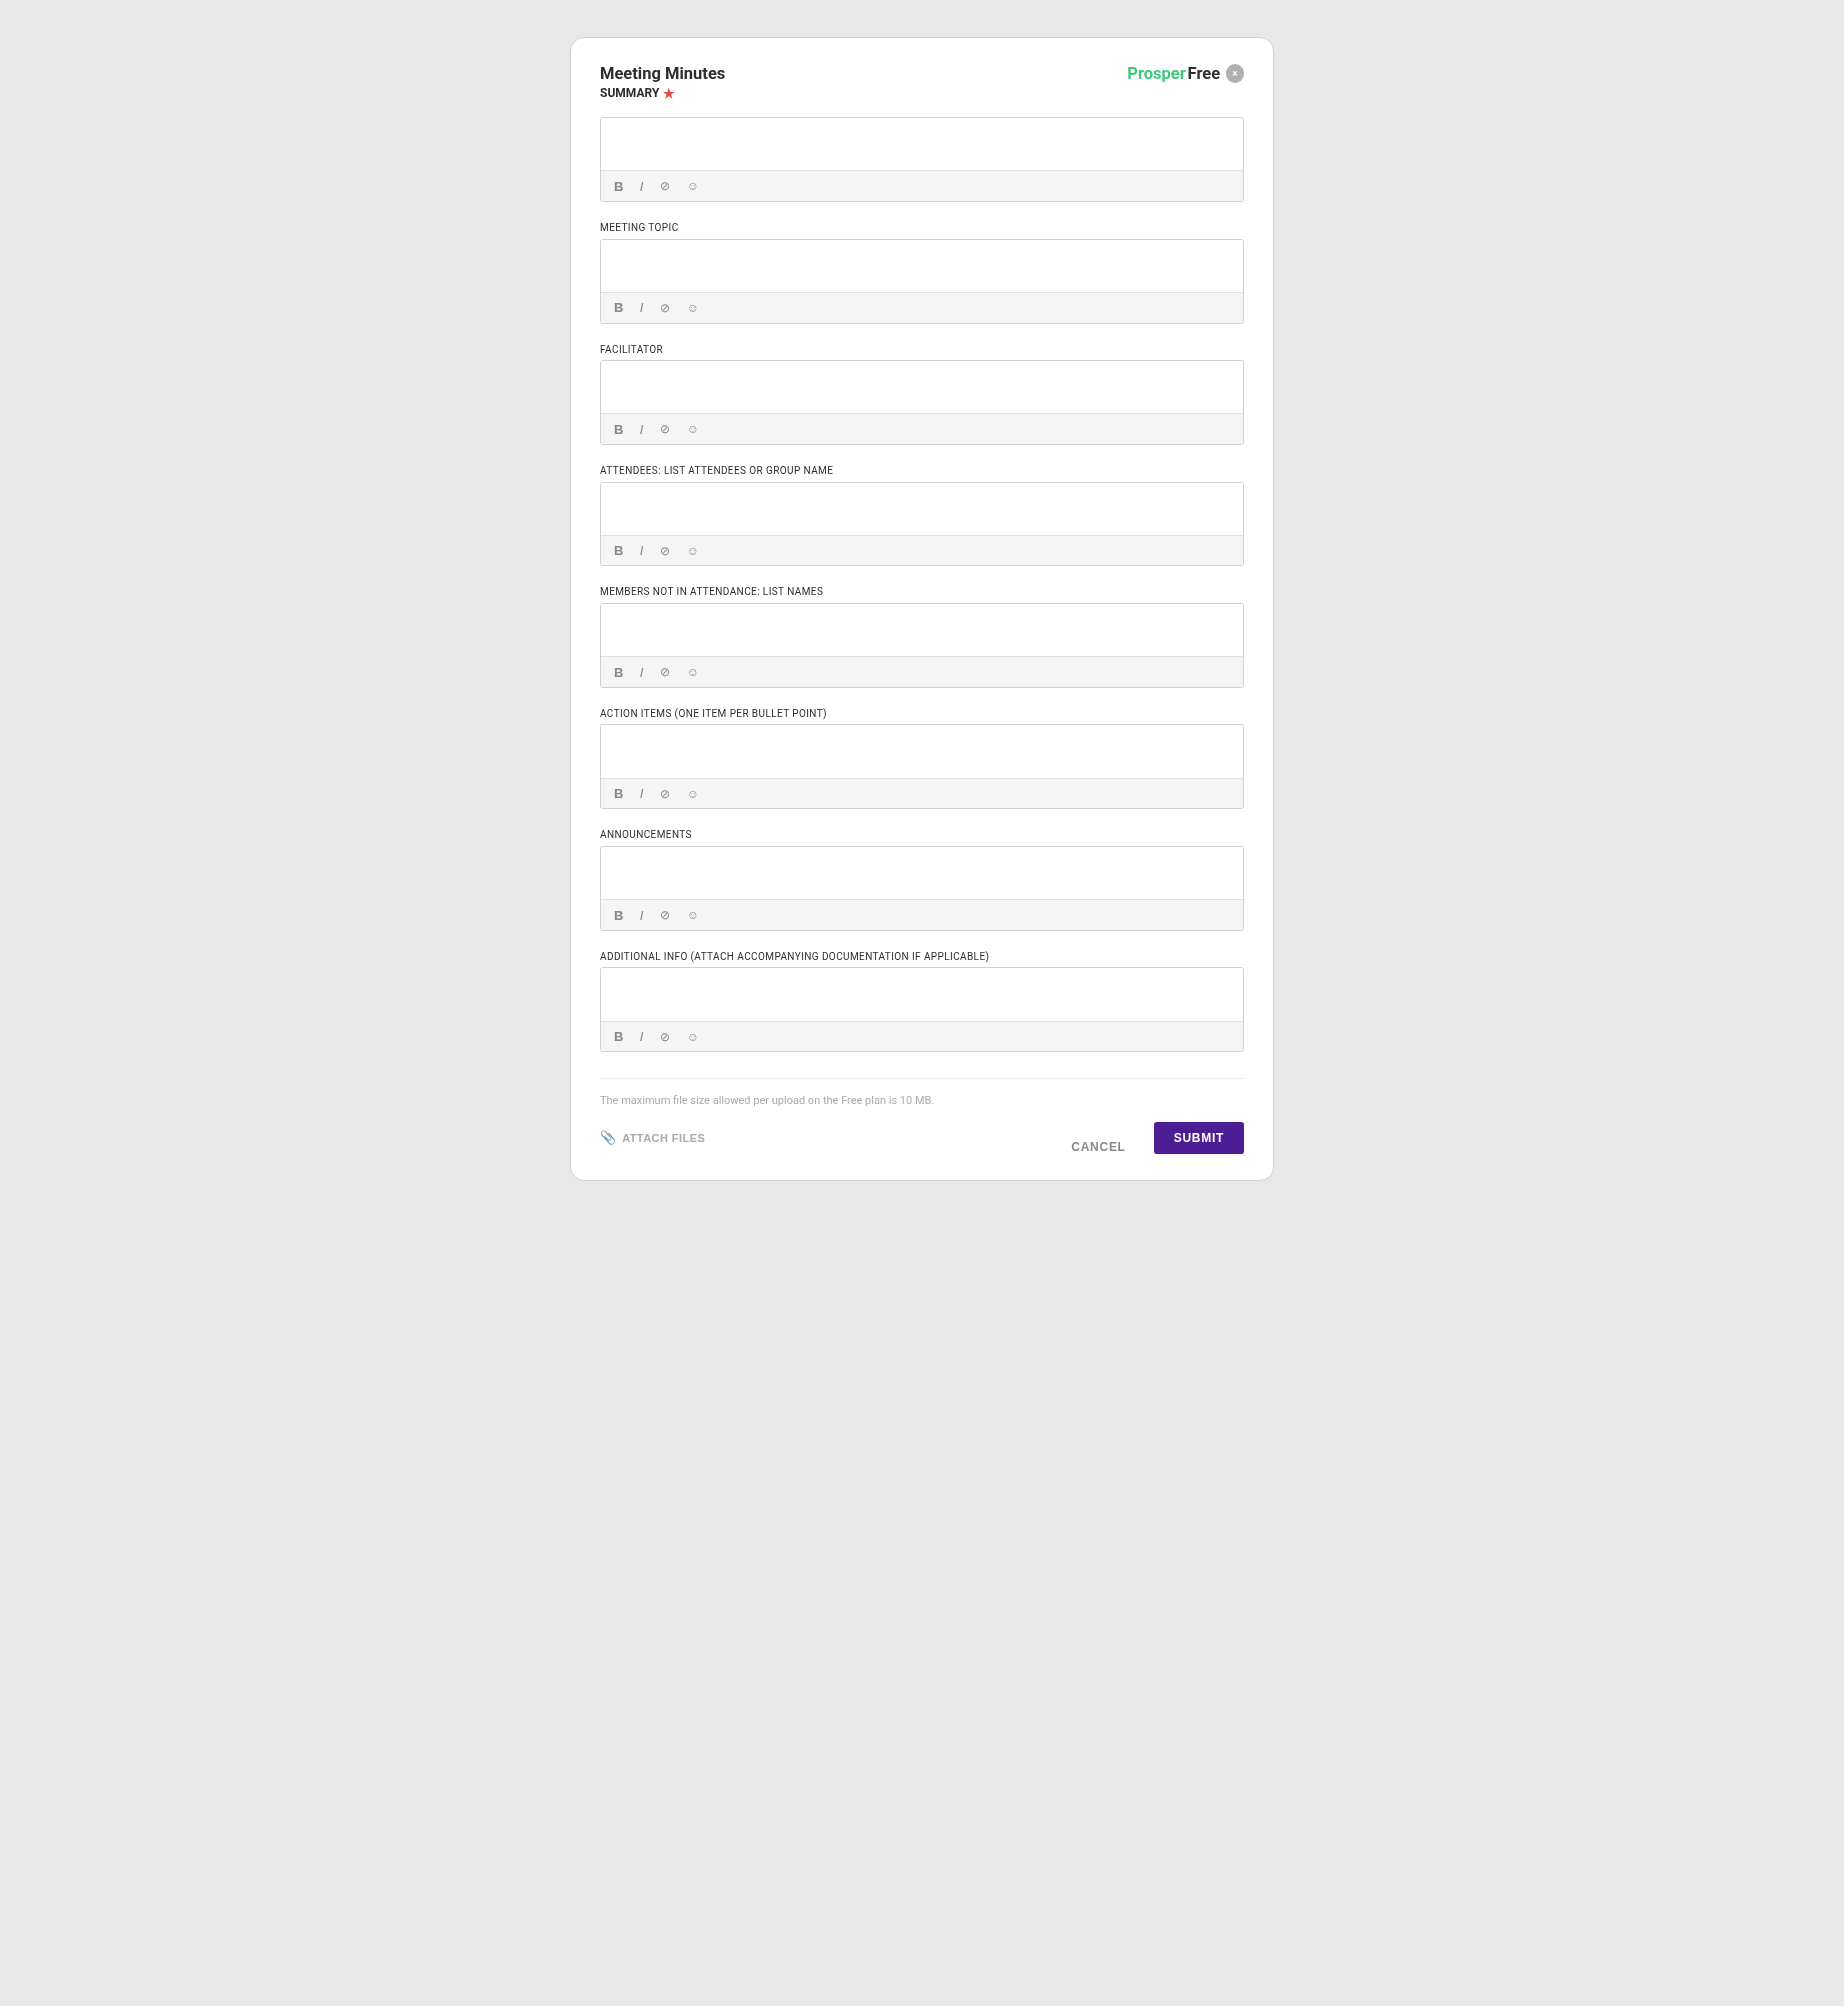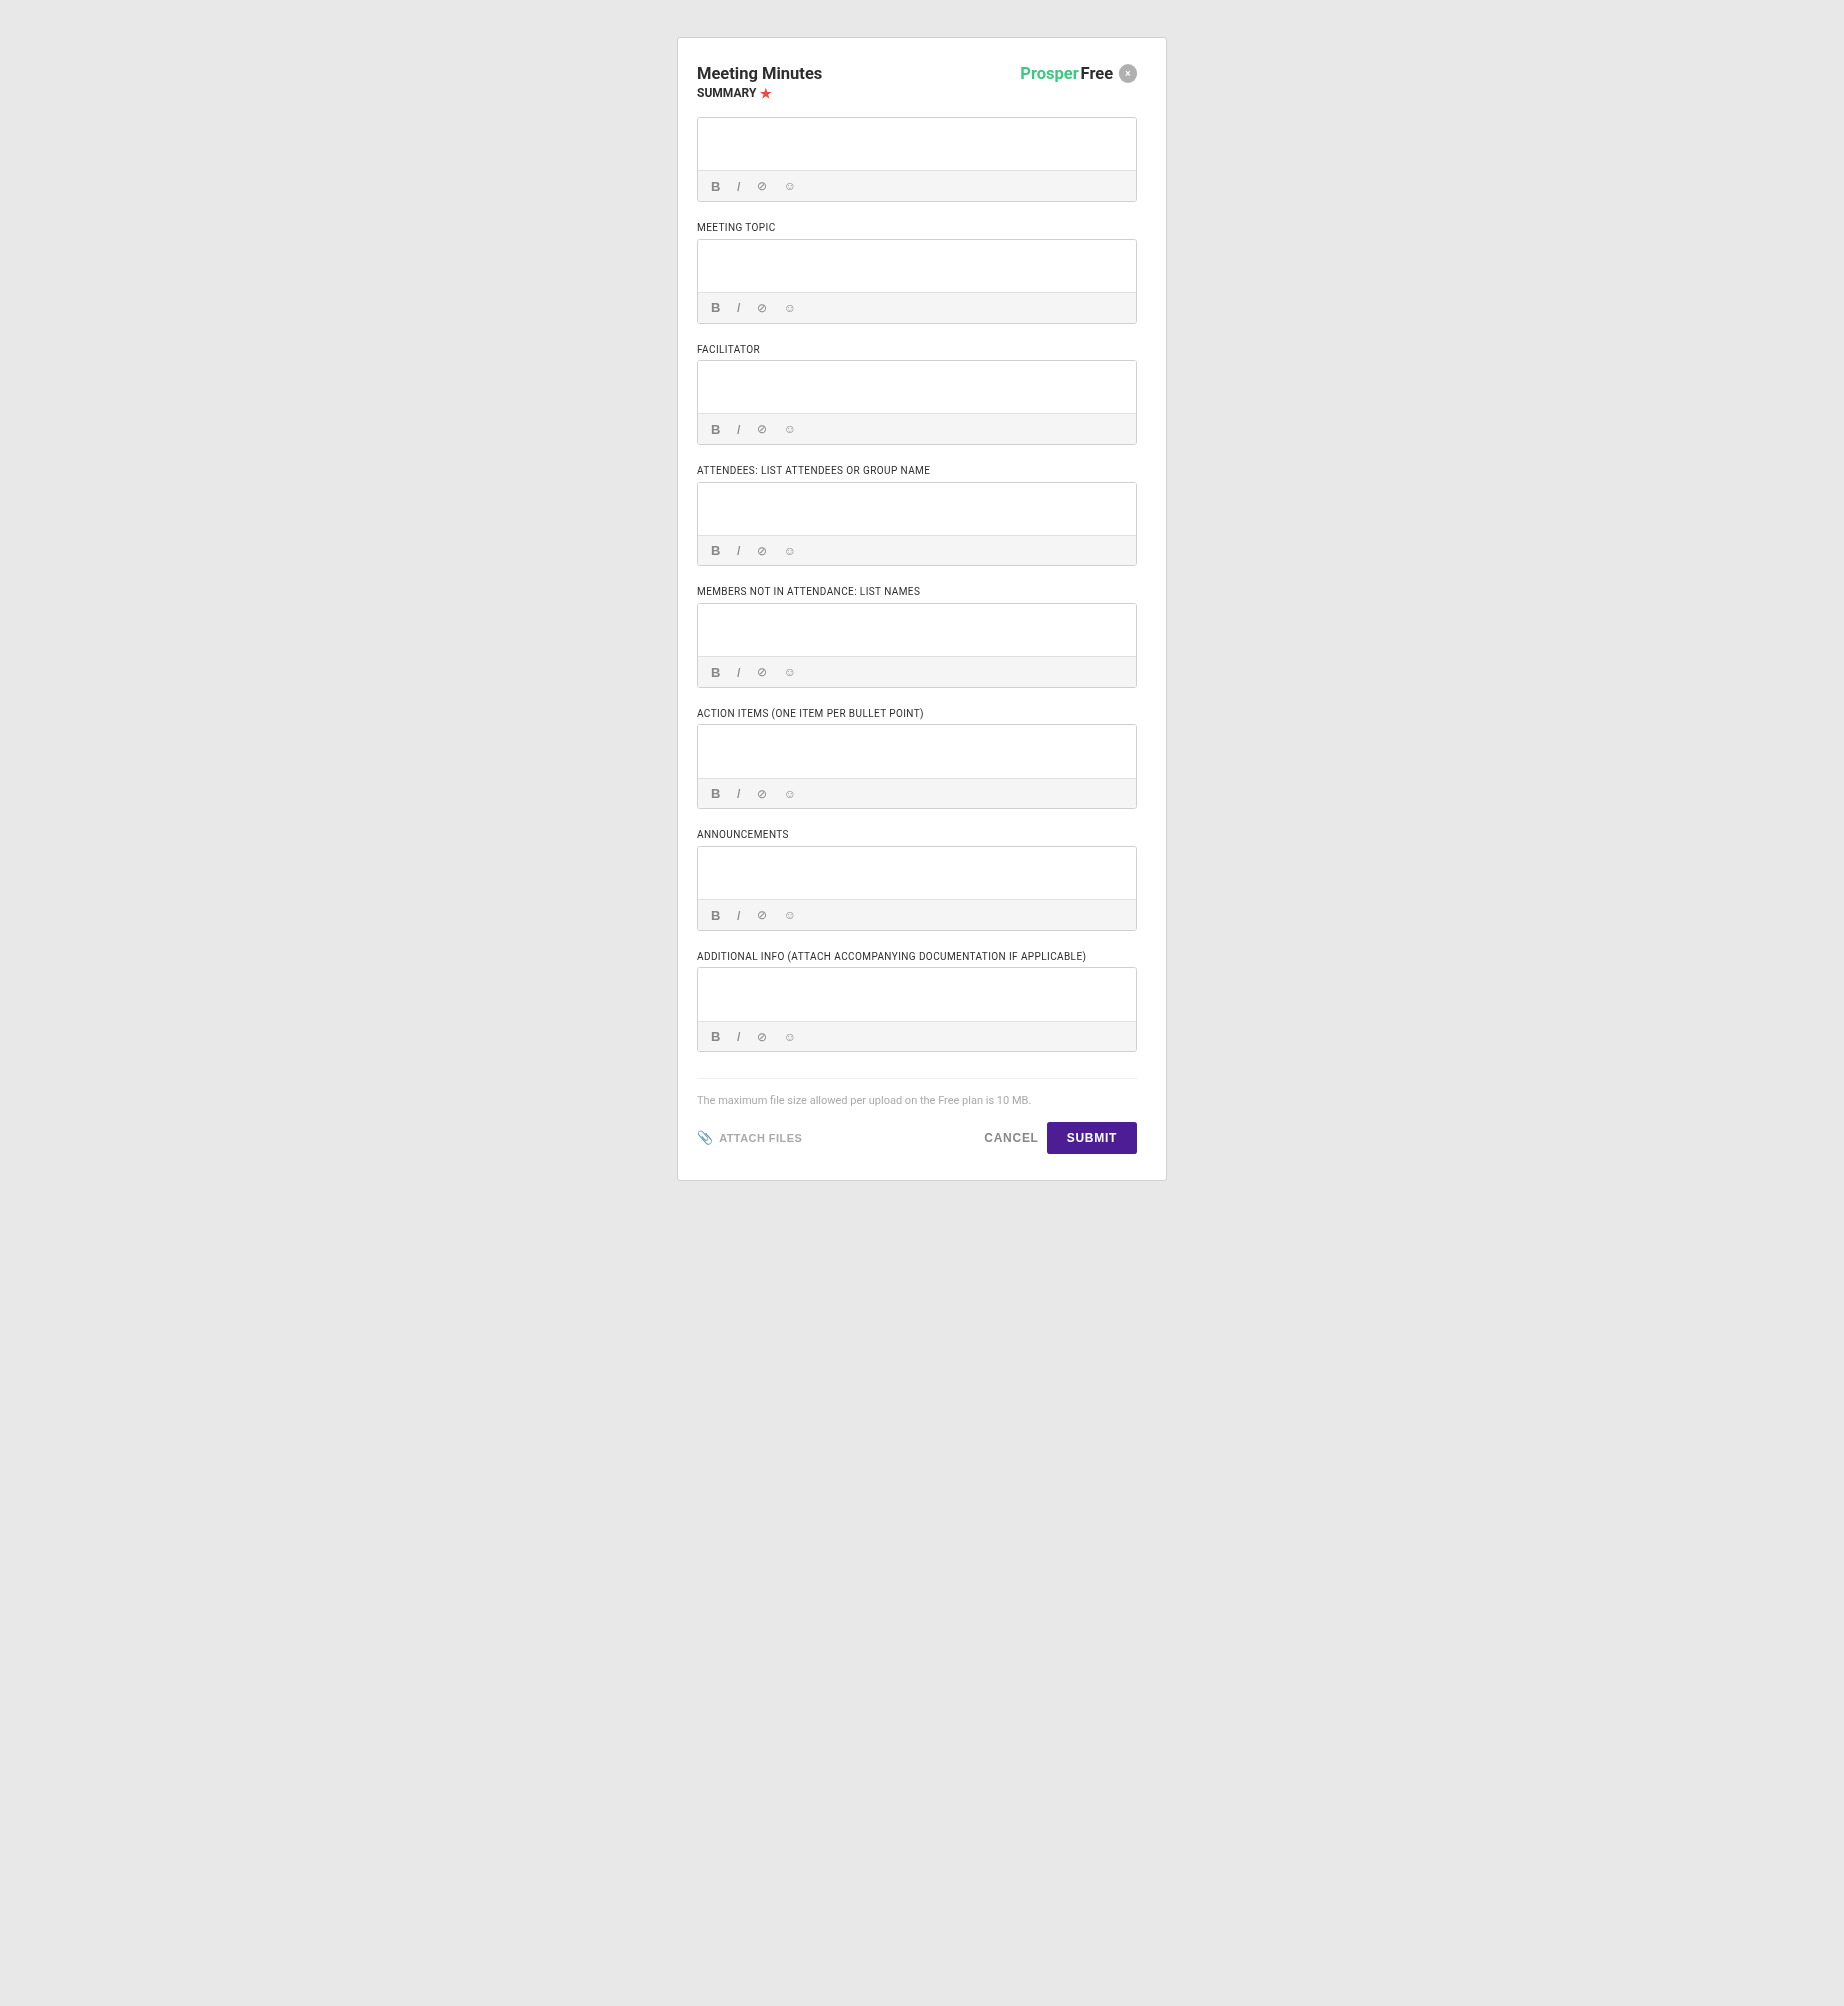--- a/index.html
+++ b/index.html
@@ -14,23 +14,23 @@
       display: flex;
       justify-content: center;
       align-items: flex-start;
       min-height: 100vh;
       padding: 37px 18.4px;
     }
 
     .form-container {
       background: #ffffff;
       border: 0.9px solid #d0d0d0;
-      border-radius: 3px;
-      width: 490px;
-      padding: 26px 29px 26px 19px;
+      border-radius: 14px;
+      width: 704px;
+      padding: 26px 29px 26px 29px;
       position: relative;
     }
 
     .form-header {
       display: flex;
       justify-content: space-between;
       align-items: flex-start;
       margin-bottom: 16.5px;
     }
 
@@ -195,22 +195,22 @@
       text-transform: uppercase;
     }
 
     .attach-icon {
       font-size: 13px;
       color: #aaa;
     }
 
     .right-actions {
       display: flex;
-      align-items: center;
-      gap: 8px;
+      align-items: flex-end;
+      gap: 28px;
       margin-left: 18px;
     }
 
     .cancel-btn {
       background: none;
       border: none;
       cursor: pointer;
       font-size: 12px;
       color: #888;
       font-weight: 600;

